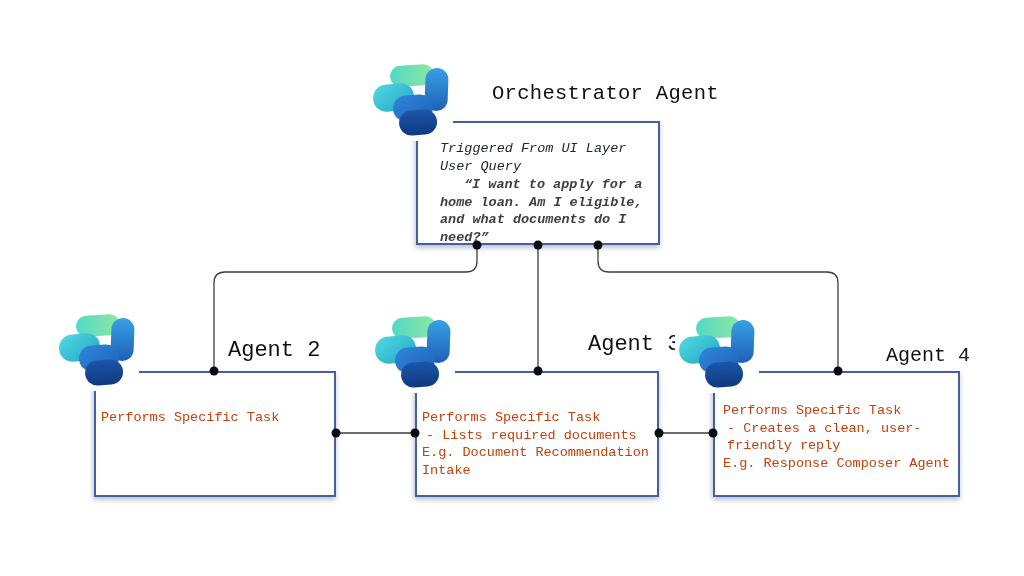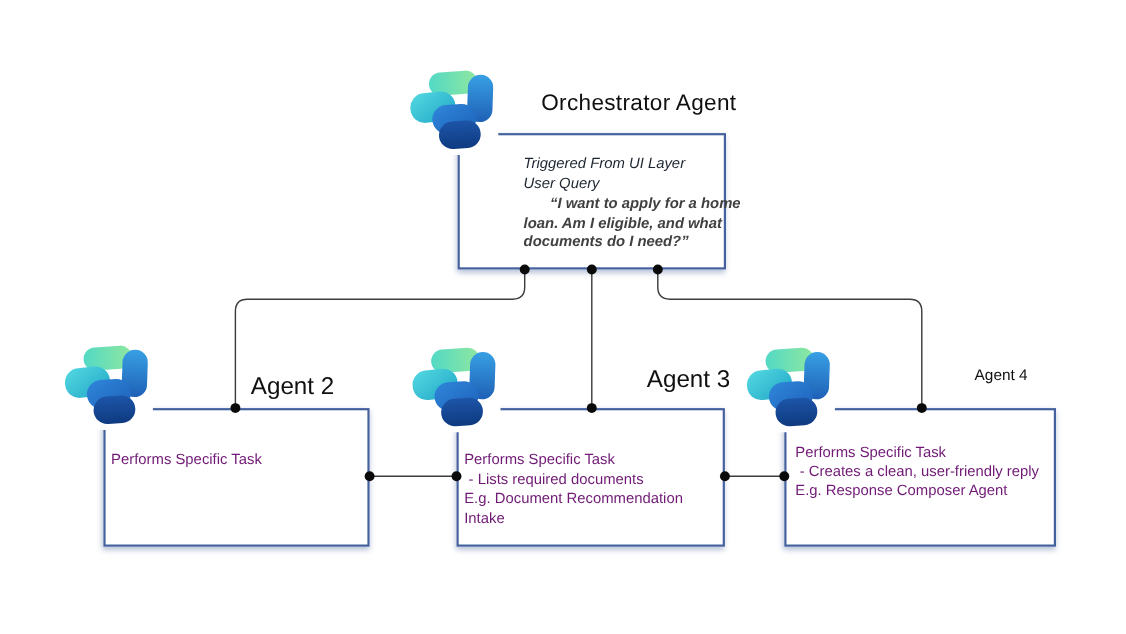--- a/index.html
+++ b/index.html
@@ -1,49 +1,49 @@
 <!DOCTYPE html>
 <html><head>
 <meta charset="utf-8">
 <style>
   html,body{margin:0;padding:0;background:#ffffff;}
   body{width:1024px;height:576px;overflow:hidden;font-family:"Liberation Sans",sans-serif;}
-  .canvas{position:relative;width:1024px;height:504px;background:#ffffff;}
+  .canvas{position:relative;width:1024px;height:504px;background:#ffffff;font-family:Liberation Mono, monospace;}
 
   
   .node-box{
     position:absolute;background:#ffffff;border:2px solid #44619E;
     box-shadow:0 3px 5px rgba(130,148,186,.45), -2px 2px 4px rgba(150,162,195,.25);
     z-index:1;box-sizing:border-box;
   }
   .box-orch{left:416px;top:121px;width:244px;height:124px;}
   .box-a2{left:94px; top:371px;width:242px;height:126px;}
   .box-a3{left:415px;top:371px;width:244px;height:126px;}
   .box-a4{left:713px;top:371px;width:247px;height:126px;}
 
   
   .orch-note{
-    position:absolute;left:476px;top:140px;width:212px;z-index:1;
+    position:absolute;left:440px;top:140px;width:212px;z-index:1;
     font-size:13.5px;line-height:17.5px;font-style:italic;color:#1d2530;
   }
   .orch-quote{color:#404040;font-weight:bold;text-indent:24px;margin-top:1px;}
 
   
-  .body-text{position:absolute;z-index:1;font-size:13.5px;line-height:17.5px;color:#701a75;}
+  .body-text{position:absolute;z-index:1;font-size:13.5px;line-height:17.5px;color:#c2410c;}
   .t-a2{left:101px;top:409px;width:232px;}
   .t-a3{left:422px;top:409px;width:238px;}
   .t-a4{left:723px;top:402px;width:236px;}
   .dash-line{padding-left:4px;}
 
   
   .node-title{position:absolute;color:#101010;z-index:1;white-space:nowrap;}
   .title-orch{left:492px;top:82px;font-size:20.5px;letter-spacing:.3px;}
   .title-a2{left:228px;top:338px;font-size:22px;}
   .title-a3{left:588px;top:332px;font-size:22px;}
-  .title-a4{left:886px;top:332px;font-size:14px;}
+  .title-a4{left:886px;top:344px;font-size:20px;}
 
   
   .connectors{position:absolute;left:0;top:0;z-index:2;pointer-events:none;}
 
   
   .icon-wrap{position:absolute;z-index:3;background:#ffffff;border-radius:8px;padding:3px;}
   .icon-wrap svg{display:block;}
   .icon-orch{left:369px;top:57px;}
   .icon-a2{left:55px;top:307px;}
   .icon-a3{left:371px;top:309px;}

